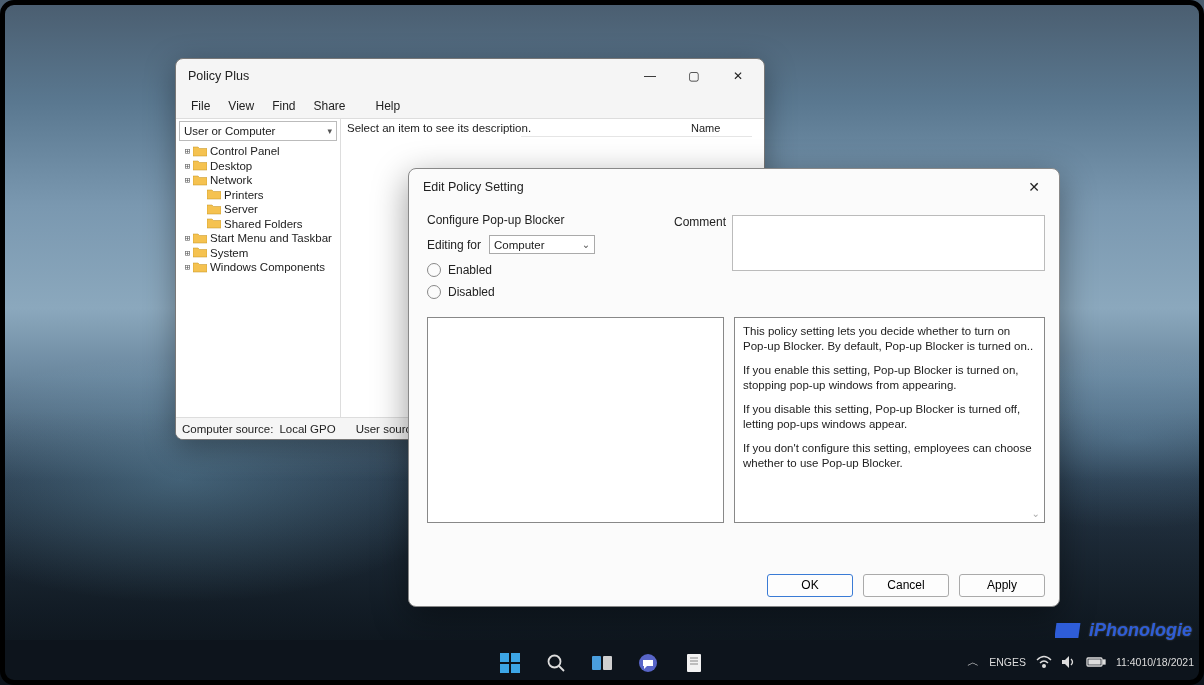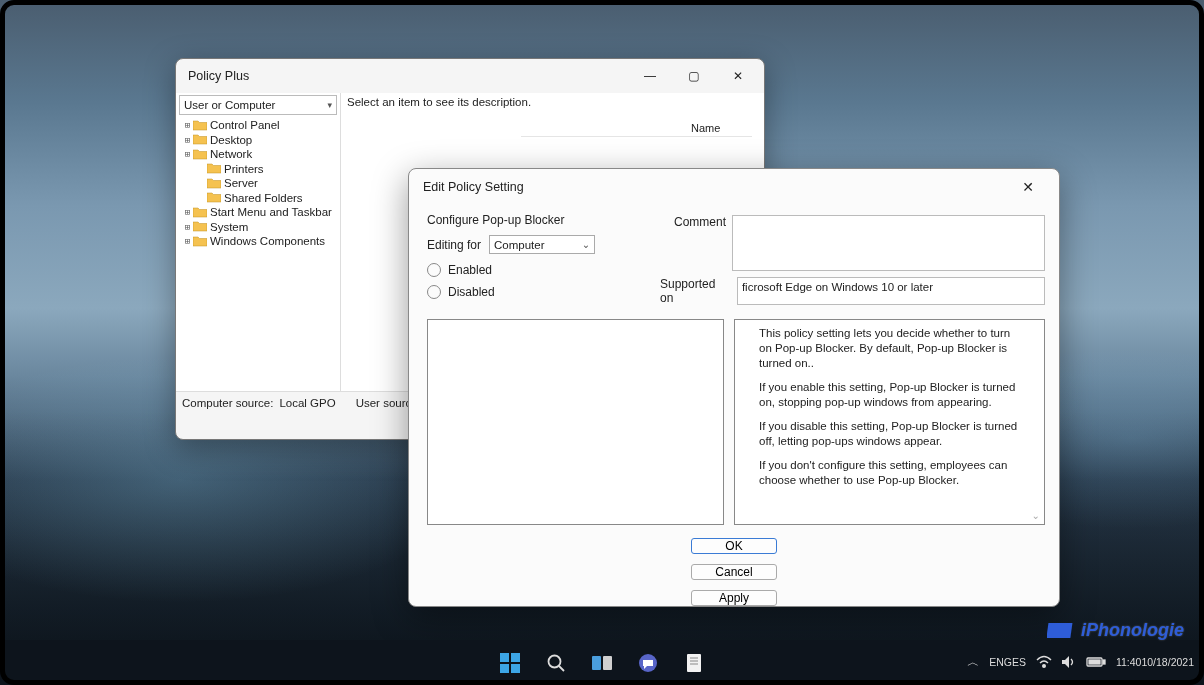--- a/index.html
+++ b/index.html
@@ -1,20 +1,20 @@
 <!DOCTYPE html>
 <html><head>
 <meta charset="utf-8">
 <style>
 * { box-sizing: border-box; margin: 0; padding: 0; font-family: "Segoe UI", Tahoma, sans-serif; }
 body { width: 1204px; height: 685px; overflow: hidden; position: relative; background: #000; }
 .desktop { position: absolute; inset: 0; background: linear-gradient(to bottom, #4a5d6f 0%, #5a7890 15%, #7a98b0 30%, #8ba8bd 45%, #6a879e 55%, #2d4053 70%, #0f1820 100%); }
 .desktop::before { content:""; position:absolute; inset:0; background: radial-gradient(ellipse 40% 30% at 15% 70%, rgba(150,220,255,0.25) 0%, transparent 60%), radial-gradient(ellipse 25% 20% at 75% 58%, rgba(130,200,240,0.2) 0%, transparent 60%), radial-gradient(ellipse 30% 22% at 94% 64%, rgba(140,210,255,0.18) 0%, transparent 60%), linear-gradient(to bottom, transparent 60%, rgba(8,14,20,0.6) 100%); }
 .br { position:absolute; inset:0; border:5px solid #000; border-radius:14px; pointer-events:none; z-index:60; }
-.watermark { position:absolute; right:20px; bottom:44px; color:#2e5dd8; font-weight:bold; font-style:italic; font-size:18px; text-shadow:0 0 2px rgba(255,255,255,0.3); z-index:55; display:flex; align-items:center; gap:4px; }
+.watermark { position:absolute; right:12px; bottom:44px; color:#2e5dd8; font-weight:bold; font-style:italic; font-size:18px; text-shadow:0 0 2px rgba(255,255,255,0.3); z-index:55; display:flex; align-items:center; gap:4px; }
 .watermark svg { width:30px; height:22px; }
 
 
 .taskbar { position:absolute; left:0; right:0; bottom:0; height:45px; background:rgba(14,20,28,0.88); backdrop-filter:blur(4px); display:flex; align-items:center; z-index:50; }
 .tb-center { position:absolute; left:50%; transform:translateX(-50%); display:flex; gap:6px; align-items:center; height:100%; }
 .tb-btn { width:40px; height:40px; display:flex; align-items:center; justify-content:center; border-radius:4px; }
 .tb-right { position:absolute; right:10px; display:flex; align-items:center; gap:10px; height:100%; color:#ddd; font-size:11px; }
 .tray-icons { display:flex; gap:9px; align-items:center; }
 .tb-lang { display:flex; align-items:flex-start; line-height:1.1; font-size:10.5px; }
 .tb-clock { display:flex; flex-direction:row; align-items:flex-end; line-height:1.1; font-size:10.5px; }
@@ -39,21 +39,21 @@
 .folder-icon { width:14px; height:11px; display:inline-flex; margin-right:3px; }
 .folder-icon svg { width:14px; height:11px; }
 .w1-right { flex:1; display:flex; flex-direction:column; }
 .w1-desc { padding:3px 6px; font-size:11.5px; color:#222; flex:0 0 auto; }
 .w1-cols { display:flex; border-bottom:1px solid #e5e5e5; height:18px; align-items:center; font-size:11px; color:#222; padding-left:170px; gap:60px; position:absolute; top:60px; right:12px; left:345px; }
 .w1-cols span { }
 .w1-status { height:22px; border-top:1px solid #ddd; background:#f5f5f5; font-size:11.5px; color:#222; display:flex; align-items:center; padding:0 6px; gap:6px; }
 
 
 .win2 { position:absolute; left:408px; top:168px; width:652px; height:439px; background:#fbfbfb; border:1px solid #888; border-radius:8px; box-shadow:0 10px 35px rgba(0,0,0,0.4); z-index:20; display:flex; flex-direction:column; overflow:hidden; }
-.w2-title { height:36px; display:flex; align-items:center; padding:0 10px 0 14px; font-size:12.5px; color:#222; }
+.w2-title { height:36px; display:flex; align-items:center; padding:0 4px 0 14px; font-size:12.5px; color:#222; }
 .w2-close { width:42px; height:30px; display:flex; align-items:center; justify-content:center; font-size:14px; }
 .w2-body { flex:1; padding:8px 14px 0 18px; font-size:12px; color:#222; display:flex; flex-direction:column; position:relative; }
 .w2-top { display:flex; gap:8px; }
 .w2-left-col { width:300px; }
 .setting-name { margin-bottom:8px; }
 .row { display:flex; align-items:center; gap:8px; margin-bottom:5px; }
 .w2-select { width:106px; height:19px; border:1px solid #aaa; background:#fff; font-size:11.5px; padding:0 4px; position:relative; display:flex; align-items:center; }
 .w2-select::after { content:"⌄"; position:absolute; right:4px; font-size:10px; color:#555; }
 .radio-group { margin-top:4px; }
 .radio-row { display:flex; align-items:center; gap:7px; height:22px; font-size:12px; }
@@ -61,39 +61,47 @@
 .radio.checked::after { content:""; width:7px; height:7px; background:#1f5fbf; border-radius:50%; }
 .radio.un { border-color:#888; }
 .w2-right-col { flex:1; }
 .w2-right-col .lbl { font-size:12px; }
 .comment-box { width:313px; height:56px; border:1px solid #bbb; background:#fff; margin-top:2px; margin-left:2px; }
 .supported { display:flex; align-items:center; gap:6px; margin-top:6px; font-size:12px; }
 .supported-box { width:313px; height:28px; border:1px solid #bbb; background:#fff; padding:3px 4px; font-size:11.5px; }
 .w2-mid { display:flex; gap:10px; margin-top:14px; flex:1; }
 .big-box { border:1px solid #888; background:#fff; }
 .left-box { width:297px; height:206px; }
-.right-box { flex:1; height:206px; padding:6px 24px; font-size:11.5px; line-height:1.3; color:#222; overflow:hidden; position:relative; }
+.right-box { flex:1; height:206px; padding:6px 8px; font-size:11.5px; line-height:1.3; color:#222; overflow:hidden; position:relative; }
 .right-box p { margin-bottom:9px; }
 .right-box .corner { position:absolute; right:4px; bottom:2px; color:#aaa; font-size:10px; }
-.w2-buttons { height:42px; display:flex; align-items:center; justify-content:flex-end; gap:10px; padding:0 14px;flex-direction:column; }
+.w2-buttons { height:42px; display:flex; align-items:center; justify-content:flex-end; gap:10px; padding:0 14px; }
 .btn { width:86px; height:23px; border:1px solid #aaa; background:#fdfdfd; font-size:12px; border-radius:3px; display:flex; align-items:center; justify-content:center; }
 .btn.primary { border-color:#3a7bd5; }
 </style>
 </head>
 <body>
 
 <div class="desktop"></div>
 
 <div class="win1">
   <div class="titlebar">
     <span>Policy Plus</span>
     <span class="title-spacer"></span>
     <span class="winbtn">—</span>
     <span class="winbtn">▢</span>
     <span class="winbtn">✕</span>
+  </div>
+  <div class="menubar">
+    <span class="menu-item">File</span>
+    <span class="menu-item">View</span>
+    <span class="menu-item">Find</span>
+    <span class="menu-item">Share</span>
+    <span class="menu-sep"></span>
+    <span class="menu-item">Help</span>
   </div>
   <div class="w1-body">
     <div class="w1-left">
       <div class="combo">
           <span>User or Computer</span>
         </div>
       <div class="tree" id="tree">
           <div class="tree-row">
             <span class="tree-indent" style="width:4px"></span>
             <span class="tree-exp">⊞</span>
@@ -227,24 +235,20 @@
           <div class="radio-row">
             <span class="radio un"></span>
             <span>Disabled</span>
           </div>
         </div>
       </div>
       <div class="w2-right-col">
         <div style="display:flex;align-items:flex-start;gap:4px;">
           <span class="lbl" style="margin-top:2px;margin-left:-30px">Comment</span>
           <div class="comment-box"></div>
-        </div>
-        <div class="supported">
-          <span style="margin-left:-44px">Supported on</span>
-          <div class="supported-box"><span>ficrosoft Edge on Windows 10 or later</span></div>
         </div>
       </div>
     </div>
     <div class="w2-mid">
       <div class="big-box left-box"></div>
       <div class="big-box right-box">
         <p>This policy setting lets you decide whether to turn on Pop-up Blocker. By default, Pop-up Blocker is turned on..</p>
         <p>If you enable this setting, Pop-up Blocker is turned on, stopping pop-up windows from appearing.</p>
         <p>If you disable this setting, Pop-up Blocker is turned off, letting pop-ups windows appear.</p>
         <p>If you don't configure this setting, employees can choose whether to use Pop-up Blocker.</p>

